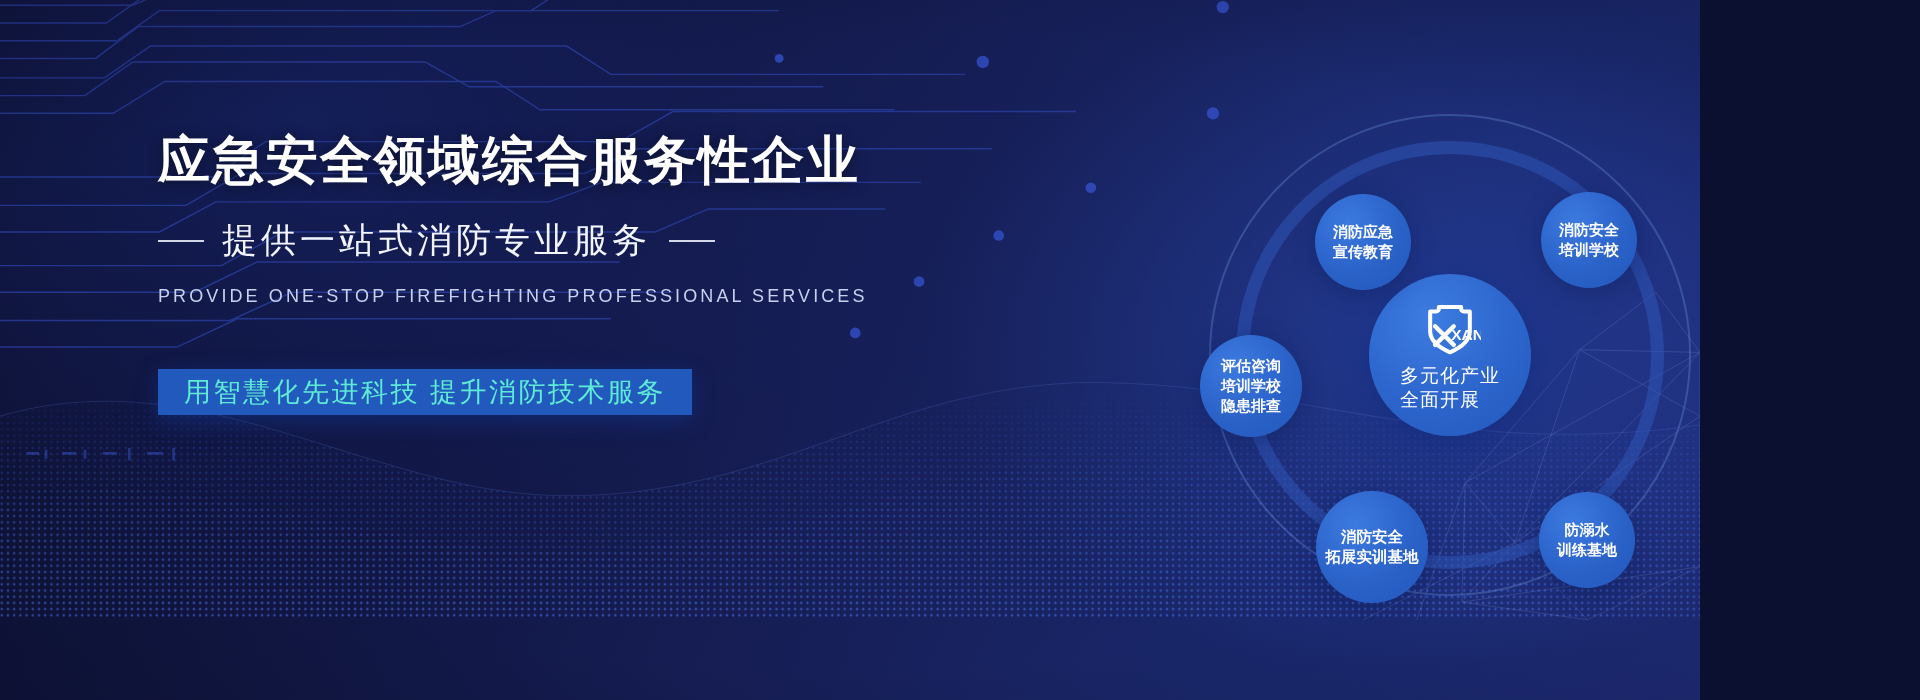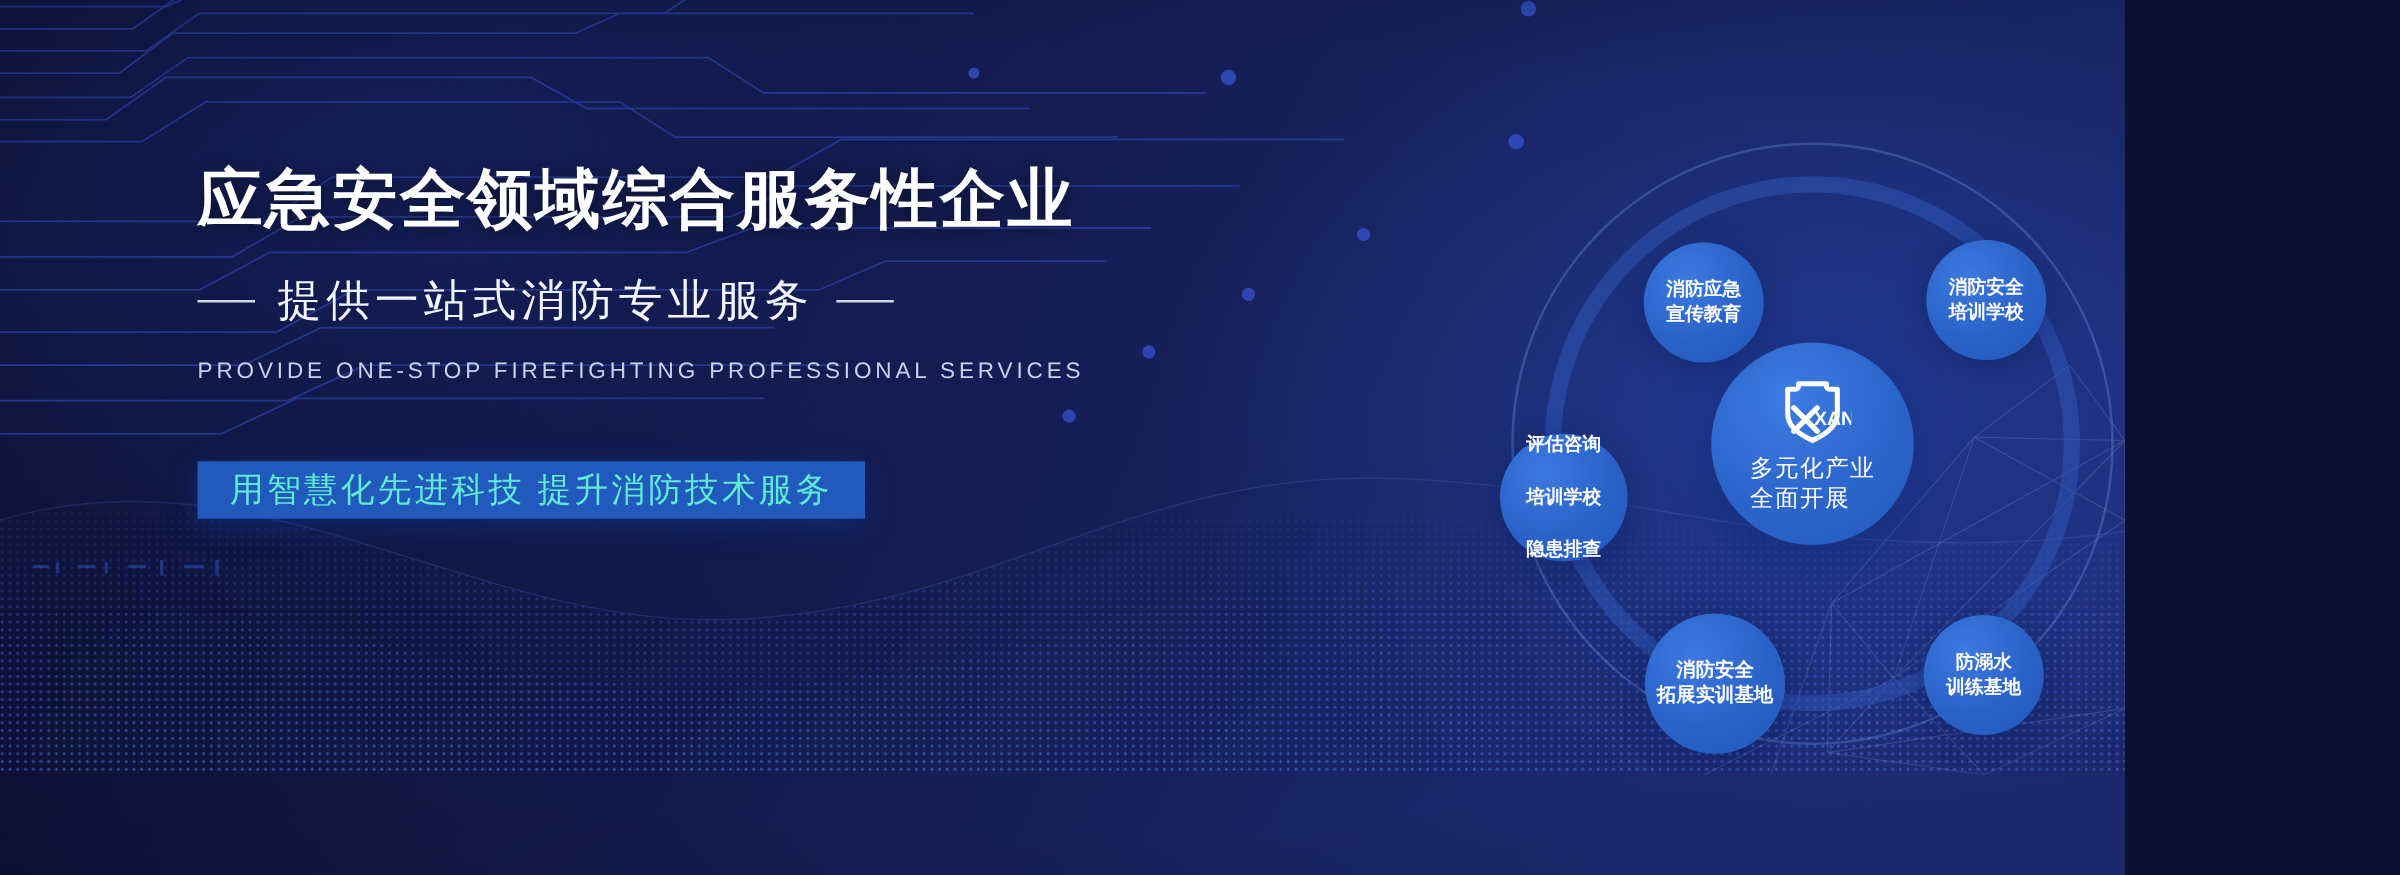--- a/index.html
+++ b/index.html
@@ -98,21 +98,21 @@
     background:radial-gradient(circle at 38% 28%, #3d7ce2 0%, #2b64ca 58%, #2459bf 100%);
     box-shadow:0 6px 34px rgba(12,40,120,.55);
   }
   #center-logo { width:62px; height:62px; margin-bottom:2px; }
   #center-lines { margin-top:1px; }
   #center-lines .ln { font-size:19px; font-weight:400; letter-spacing:1px; line-height:1.22; }
 
   
   #node-0 { left:185px; top:139px; }  
   #node-1 { left:411px; top:137px; }  
-  #node-2 { left:70px;  top:292px;gap:22px; }  
+  #node-2 { left:70px;  top:280px; }  
   #node-3 { left:523px; top:292px; }  
   #node-4 { left:186px; top:436px; }  
   #node-5 { left:409px; top:437px; }  
 </style>
 </head>
 <body>
 
 <div id="banner">
 
   <svg class="bg-layer" id="circuit" viewBox="0 0 1920 700" preserveAspectRatio="none">

